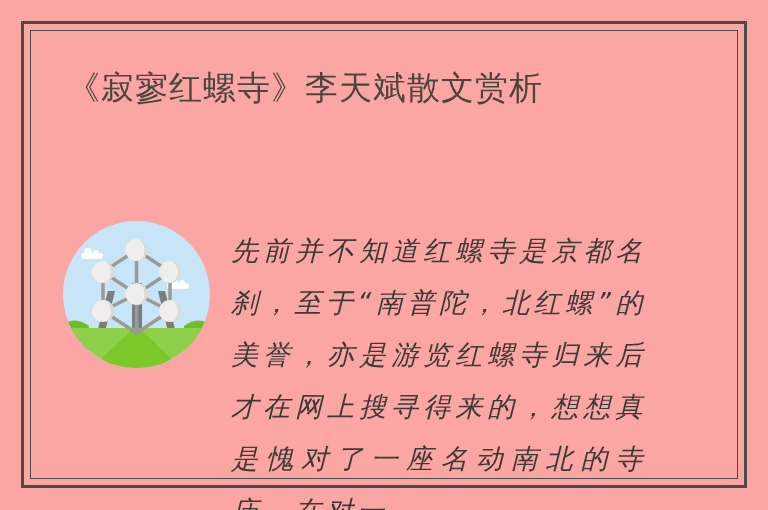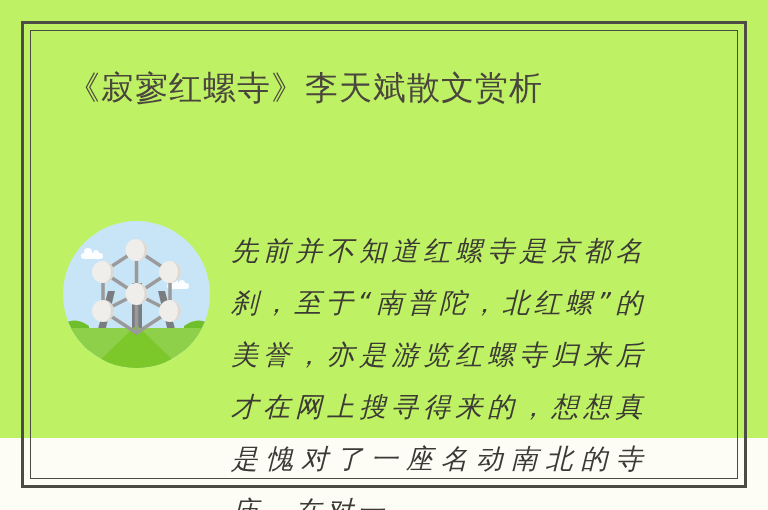--- a/index.html
+++ b/index.html
@@ -10,22 +10,22 @@
     width: 768px;
     height: 510px;
     background: #fdfdf5;
     font-family: "Liberation Sans", sans-serif;
     overflow: hidden;
   }
 
   .page {
     position: relative;
     width: 768px;
-    height: 438px;
-    background: #bef264;
+    height: 510px;
+    background: #fca5a5;
     box-sizing: border-box;
   }
 
   
   .frame-outer {
     position: absolute;
     left: 21px;
     top: 21px;
     width: 726px;
     height: 467px;

